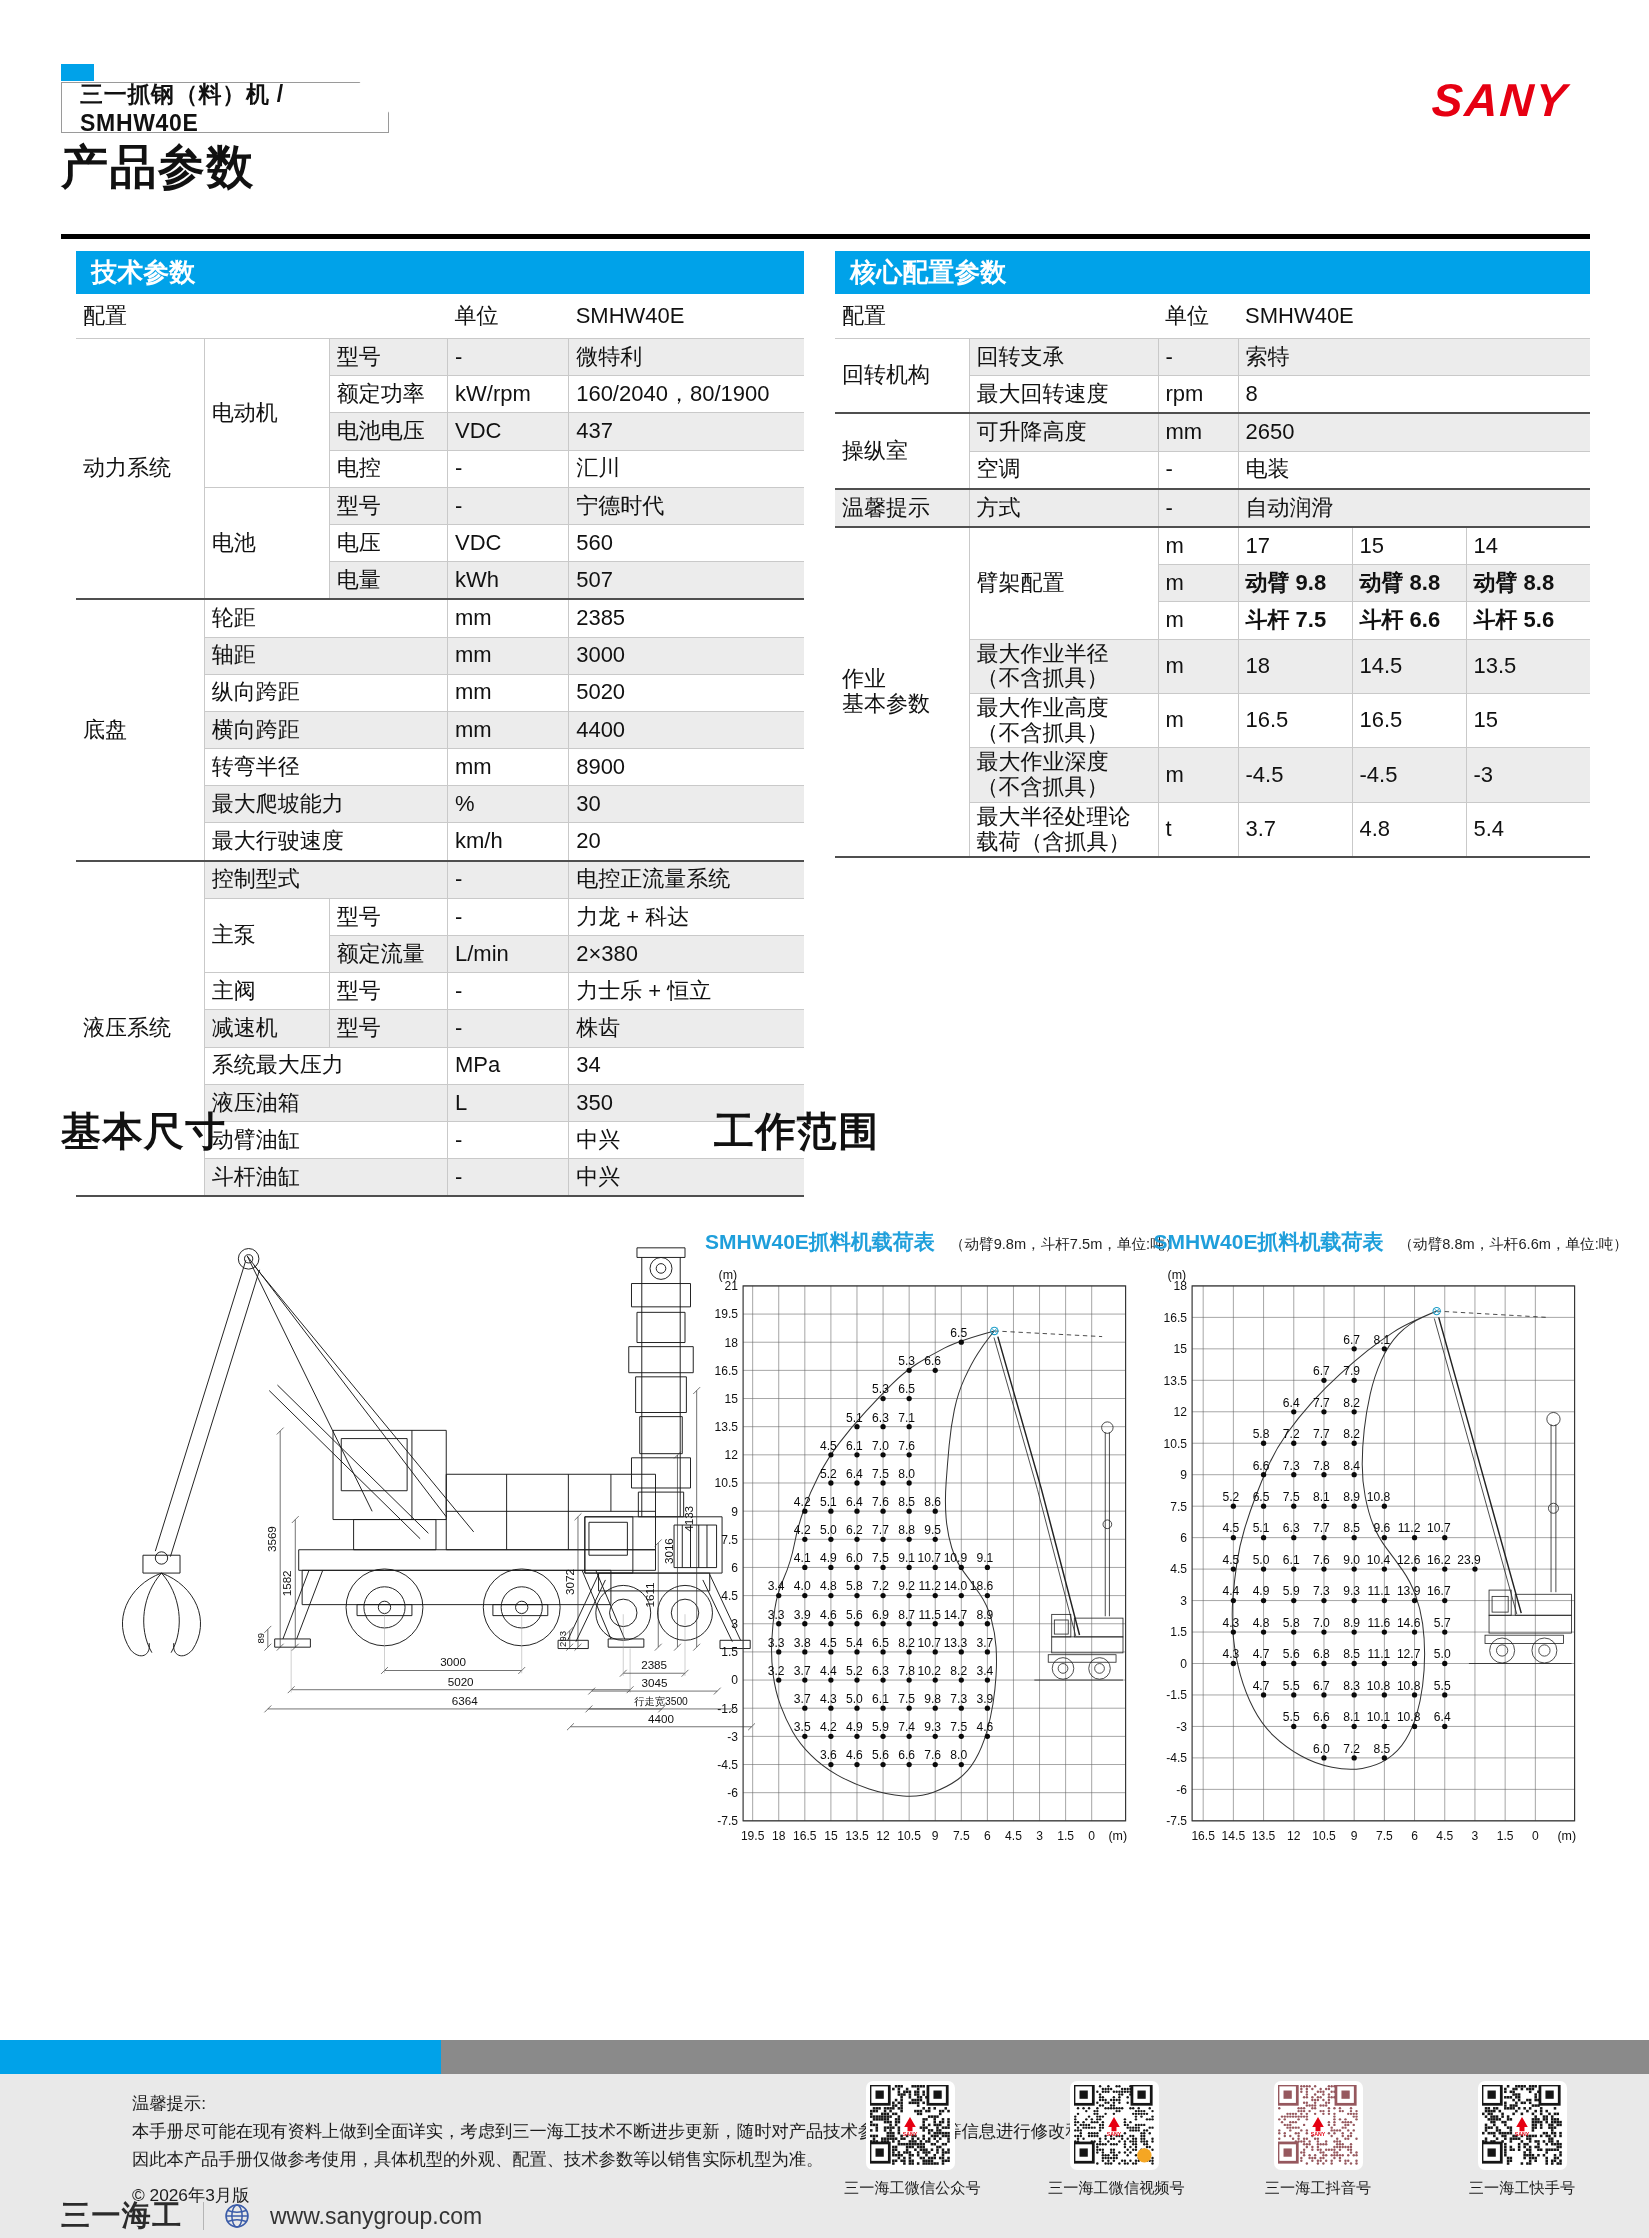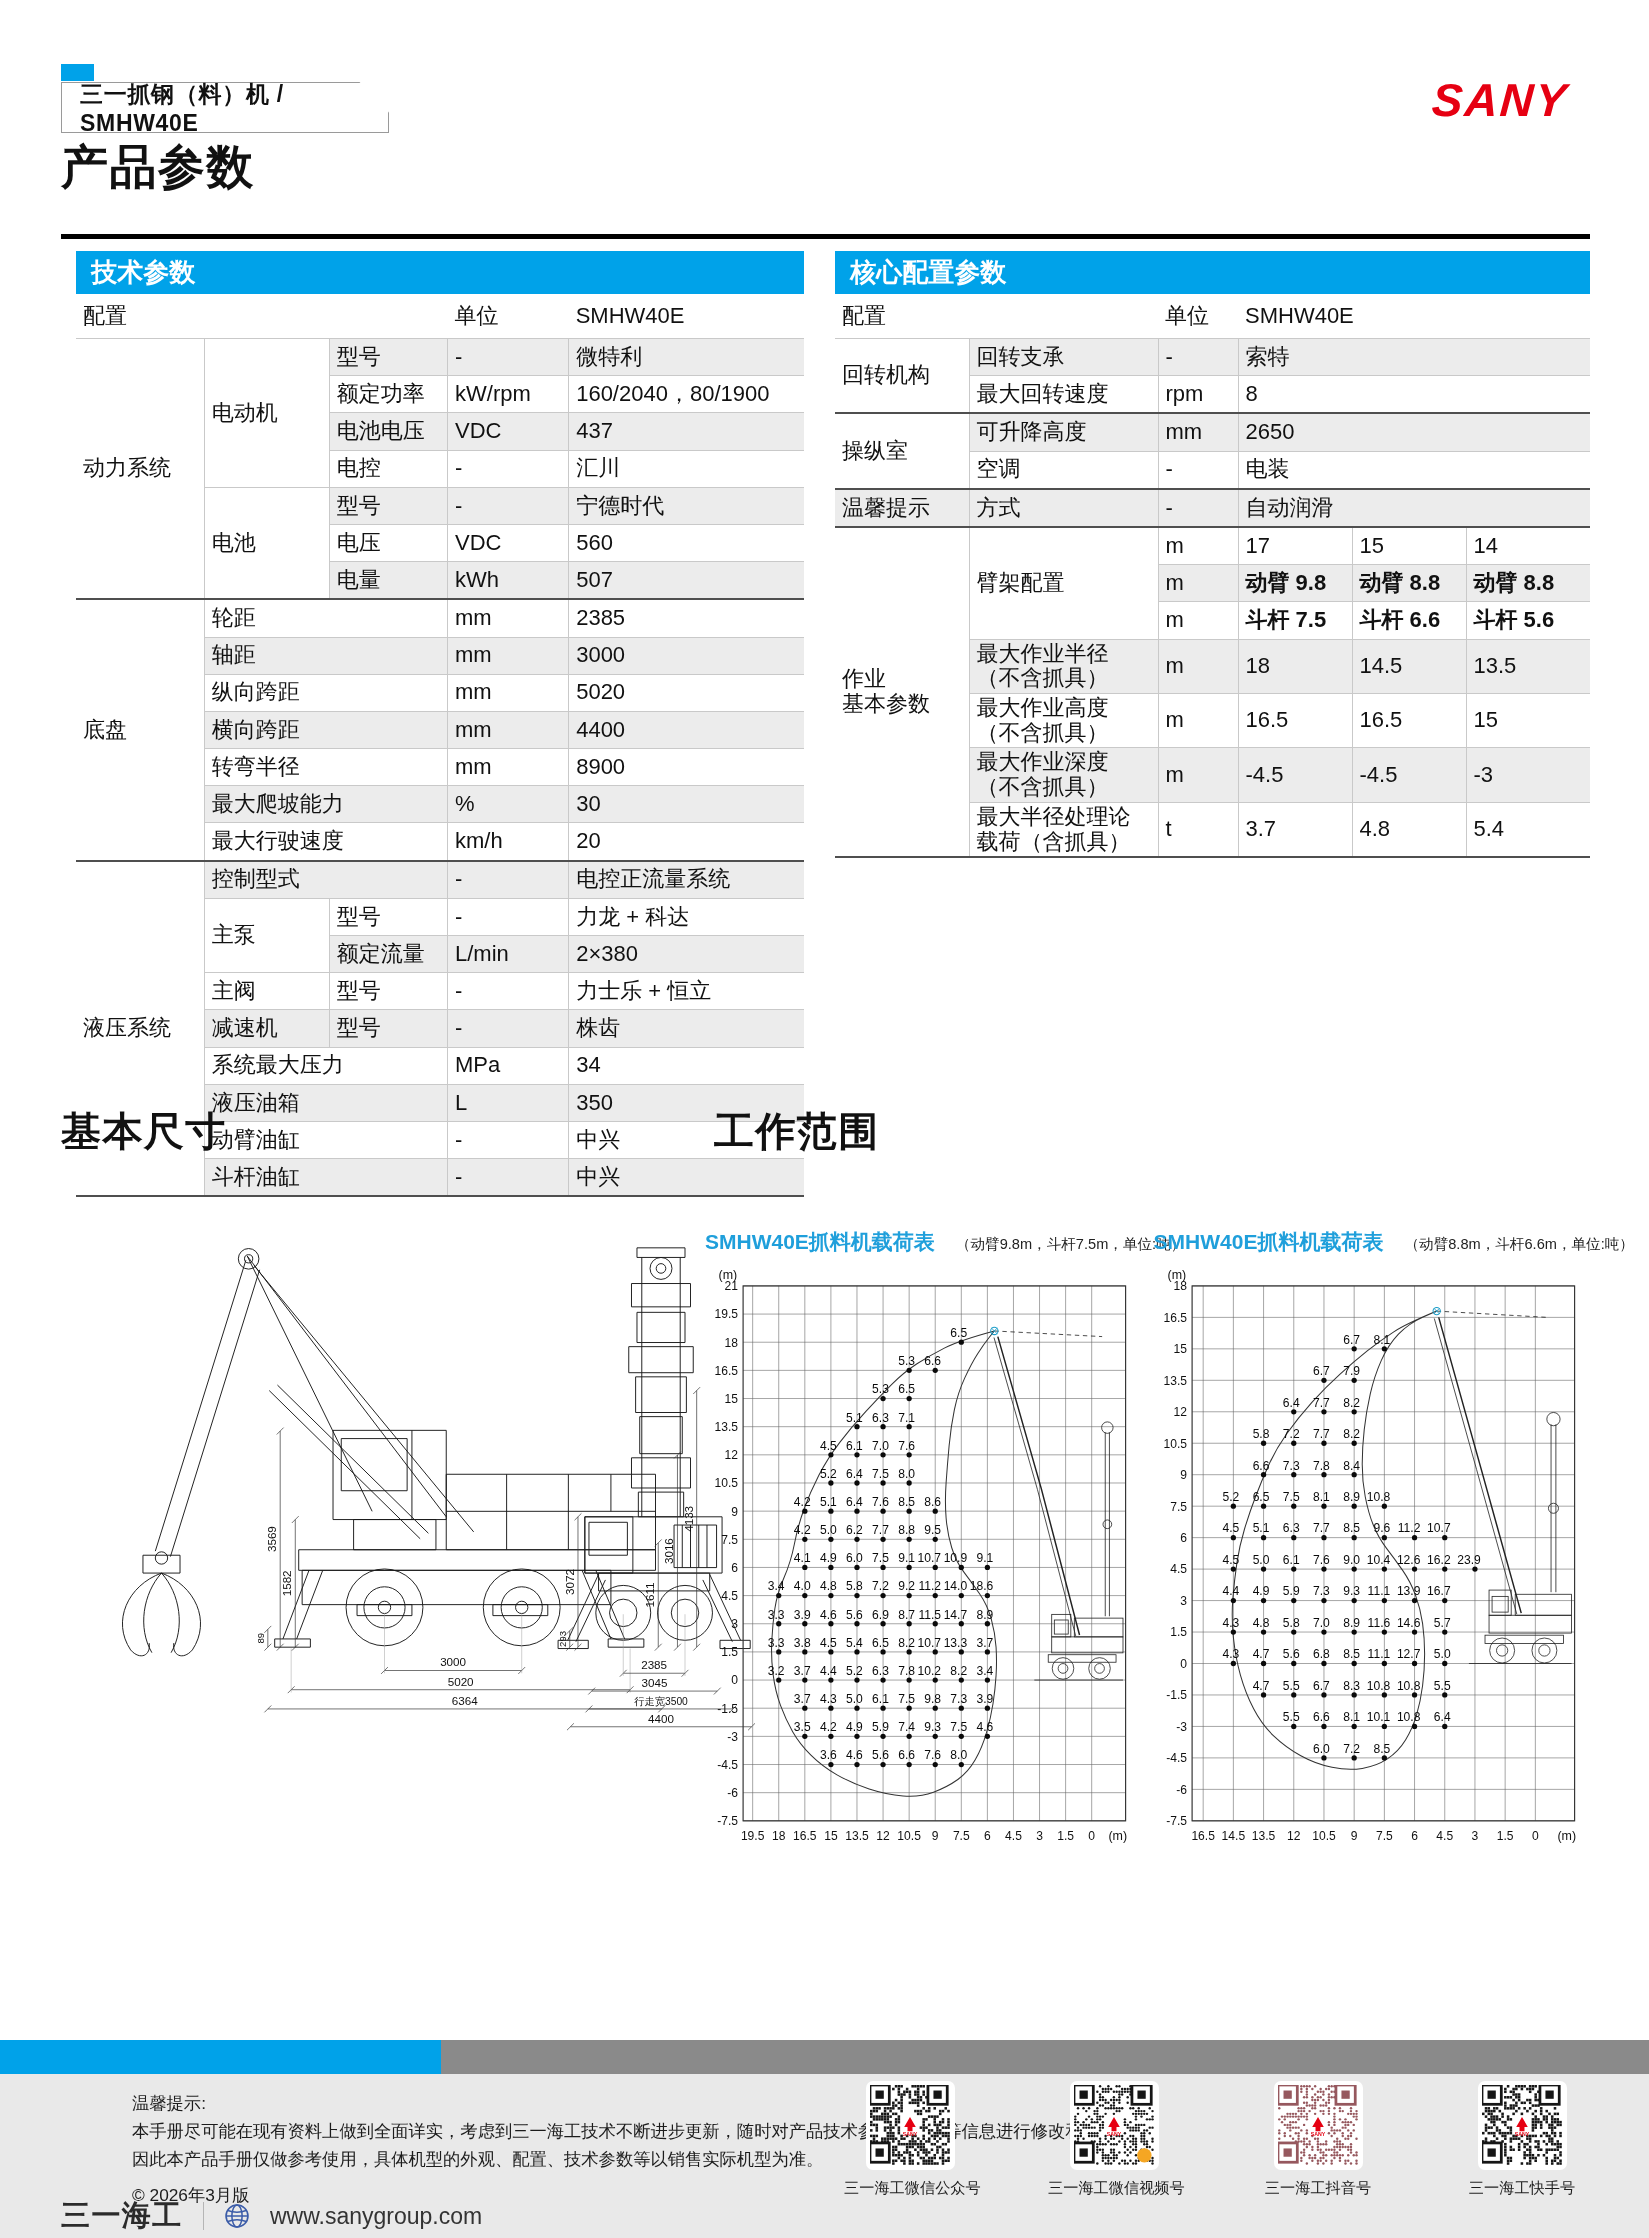--- a/index.html
+++ b/index.html
@@ -34,21 +34,21 @@
   tr.boldrow td.vcell{font-weight:700;margin-left:45px;}
   td.gcell,td.gcell1{font-weight:400;}
   
   .section-title{font-size:40px;font-weight:800;letter-spacing:1.4px;}
   #dim-title{left:61px;top:1104px;}
   #range-title{left:714px;top:1104px;}
   
   #drawing-box{left:62px;top:1226px;}
   #charts-row{left:705px;top:1228px;width:895px;display:flex;gap:23.6px;}
   .chart-block{width:425px;}
-  .chart-head{height:40px;display:flex;align-items:baseline;gap:21px;white-space:nowrap;}
+  .chart-head{height:40px;display:flex;align-items:baseline;gap:15px;white-space:nowrap;}
   .chart-title{color:#1f9fdb;font-size:21px;font-weight:700;}
   .chart-sub{color:#222;font-size:14.6px;}
   svg{font-family:"Liberation Sans",sans-serif;}
   
   #bar-blue{left:0;top:2040px;width:441px;height:35px;background:#00a2e9;}
   #bar-gray{left:441px;top:2040px;width:1209px;height:35px;background:#8a8a8a;}
   #footer{left:0;top:2074px;width:1650px;height:164px;background:#e9e9e9;}
   #notice{position:absolute;left:132px;top:15.2px;font-size:17.3px;color:#1c1c1c;line-height:28px;}
   #copyright{position:absolute;left:132px;top:109px;font-size:17.3px;color:#1c1c1c;}
   #brand-row{position:absolute;left:61px;top:122px;display:flex;align-items:center;gap:20px;}

